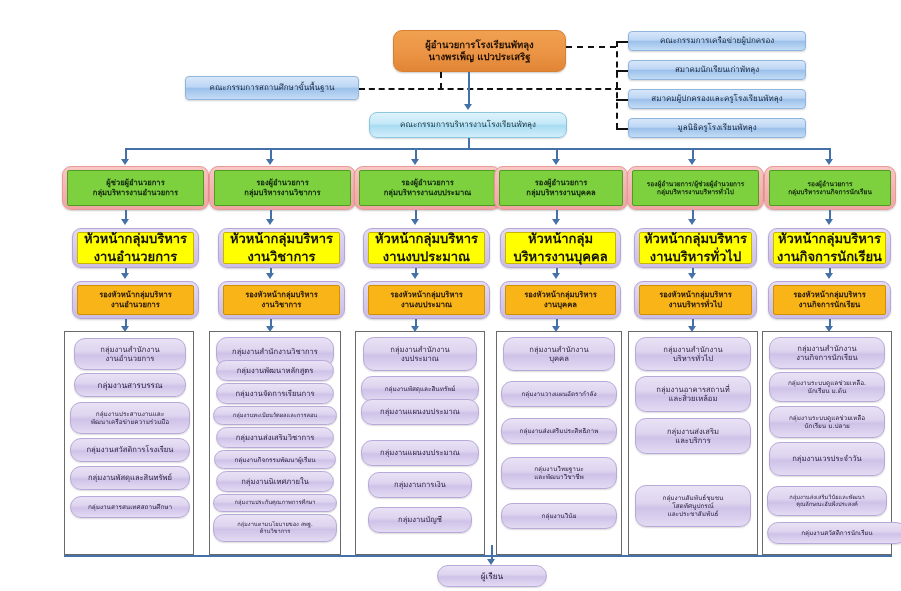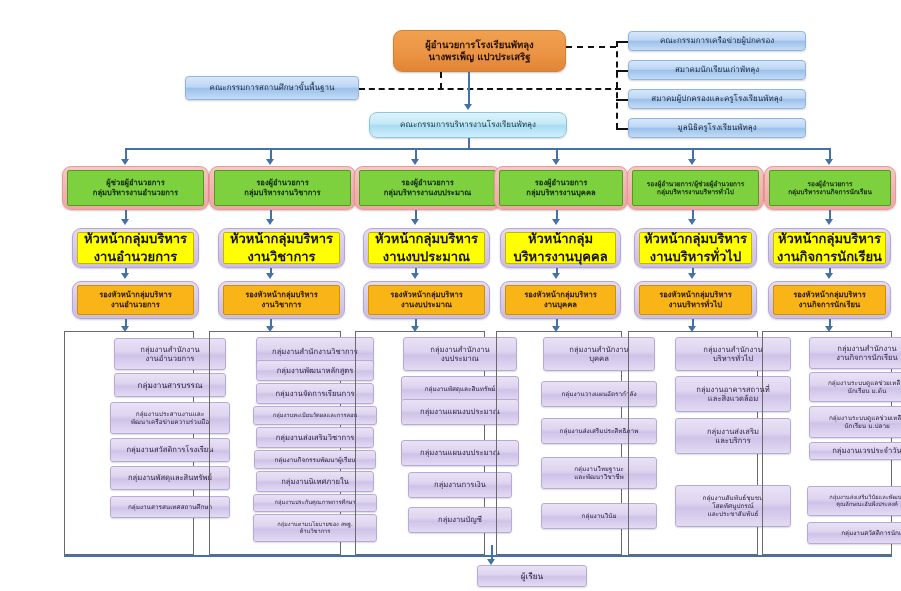--- a/index.html
+++ b/index.html
@@ -111,26 +111,25 @@
     display:flex;align-items:center;justify-content:center;
     text-align:center;
     font-size:7.6px;font-weight:bold;color:#20160a;
     white-space:pre-line;line-height:1.35;
   }
 
   
   .n-lav{
     background:linear-gradient(180deg,#e9e2f5 0%,#ded4ef 42%,#cfc2e8 55%,#e3dbf3 100%);
     border:1px solid #b9a9d8;
-    border-radius:3px;
+    border-radius:11px;
     font-size:7.6px;
     color:#271b3c;
     box-shadow:0 1px 1.5px rgba(0,0,0,.14);
     padding:1px 3px;
-    margin-left:40px;
   }
   .n-lav.sm{font-size:6.4px;}
   .n-lav.xs{font-size:5.7px;}
   .n-lav.big{font-size:8.2px;}
 
   
   .colframe{
     position:absolute;
     border:1px solid #6a6a6a;
     background:transparent;
@@ -326,21 +325,21 @@
   <div class="node n-purplewrap" style="left:634px;top:281px;width:123px;height:38px;">
     <div class="orangeinner">รองหัวหน้ากลุ่มบริหาร
 งานบริหารทั่วไป</div>
   </div>
   <div class="vline" style="left:692px;top:319px;height:8px;"></div>
   <div class="arrow" style="left:688px;top:326px;"></div>
   <div class="colframe" style="left:628px;top:331px;width:130px;height:224px;"></div>
   <div class="node n-lav" style="left:635px;top:337px;width:116px;height:34px;">กลุ่มงานสำนักงาน
 บริหารทั่วไป</div>
   <div class="node n-lav" style="left:635px;top:376px;width:116px;height:36px;">กลุ่มงานอาคารสถานที่
-และสิ่งแวดล้อม</div>
+และสิ่วยเหล้อม</div>
   <div class="node n-lav" style="left:635px;top:418px;width:116px;height:36px;">กลุ่มงานส่งเสริม
 และบริการ</div>
   <div class="node n-lav sm" style="left:635px;top:485px;width:116px;height:42px;">กลุ่มงานสัมพันธ์ชุมชน
 โสตทัศนูปกรณ์
 และประชาสัมพันธ์</div>
 
   <div class="vline" style="left:829px;top:148px;height:12px;"></div>
   <div class="arrow" style="left:825px;top:159px;"></div>
   <div class="node n-pinkwrap" style="left:764px;top:166px;width:132px;height:44px;">
     <div class="greeninner tiny">รองผู้อำนวยการ
@@ -360,21 +359,21 @@
   </div>
   <div class="vline" style="left:829px;top:319px;height:8px;"></div>
   <div class="arrow" style="left:825px;top:326px;"></div>
   <div class="colframe" style="left:762px;top:331px;width:130px;height:224px;"></div>
   <div class="node n-lav" style="left:769px;top:337px;width:116px;height:32px;">กลุ่มงานสำนักงาน
 งานกิจการนักเรียน</div>
   <div class="node n-lav sm" style="left:769px;top:372px;width:116px;height:30px;">กลุ่มงานระบบดูแลช่วยเหลือ.
 นักเรียน ม.ต้น</div>
   <div class="node n-lav sm" style="left:769px;top:406px;width:116px;height:32px;">กลุ่มงานระบบดูแลช่วยเหลือ
 นักเรียน ม.ปลาย</div>
-  <div class="node n-lav" style="left:769px;top:442px;width:116px;height:18px;">กลุ่มงานเวรประจำวัน</div>
+  <div class="node n-lav" style="left:769px;top:442px;width:116px;height:34px;">กลุ่มงานเวรประจำวัน</div>
   <div class="node n-lav xs" style="left:767px;top:486px;width:120px;height:30px;">กลุ่มงานส่งเสริมวินัยและพัฒนา
 คุณลักษณะอันพึงประสงค์</div>
   <div class="node n-lav sm" style="left:767px;top:522px;width:140px;height:22px;">กลุ่มงานสวัสดิการนักเรียน</div>
 
   <div class="hline" style="left:64px;top:555px;width:828px;"></div>
   <div class="vline" style="left:491px;top:545px;height:15px;"></div>
   <div class="arrow" style="left:487px;top:559px;"></div>
   <div class="node n-lav big" style="left:437px;top:565px;width:110px;height:22px;">ผู้เรียน</div>
 
 </div>

